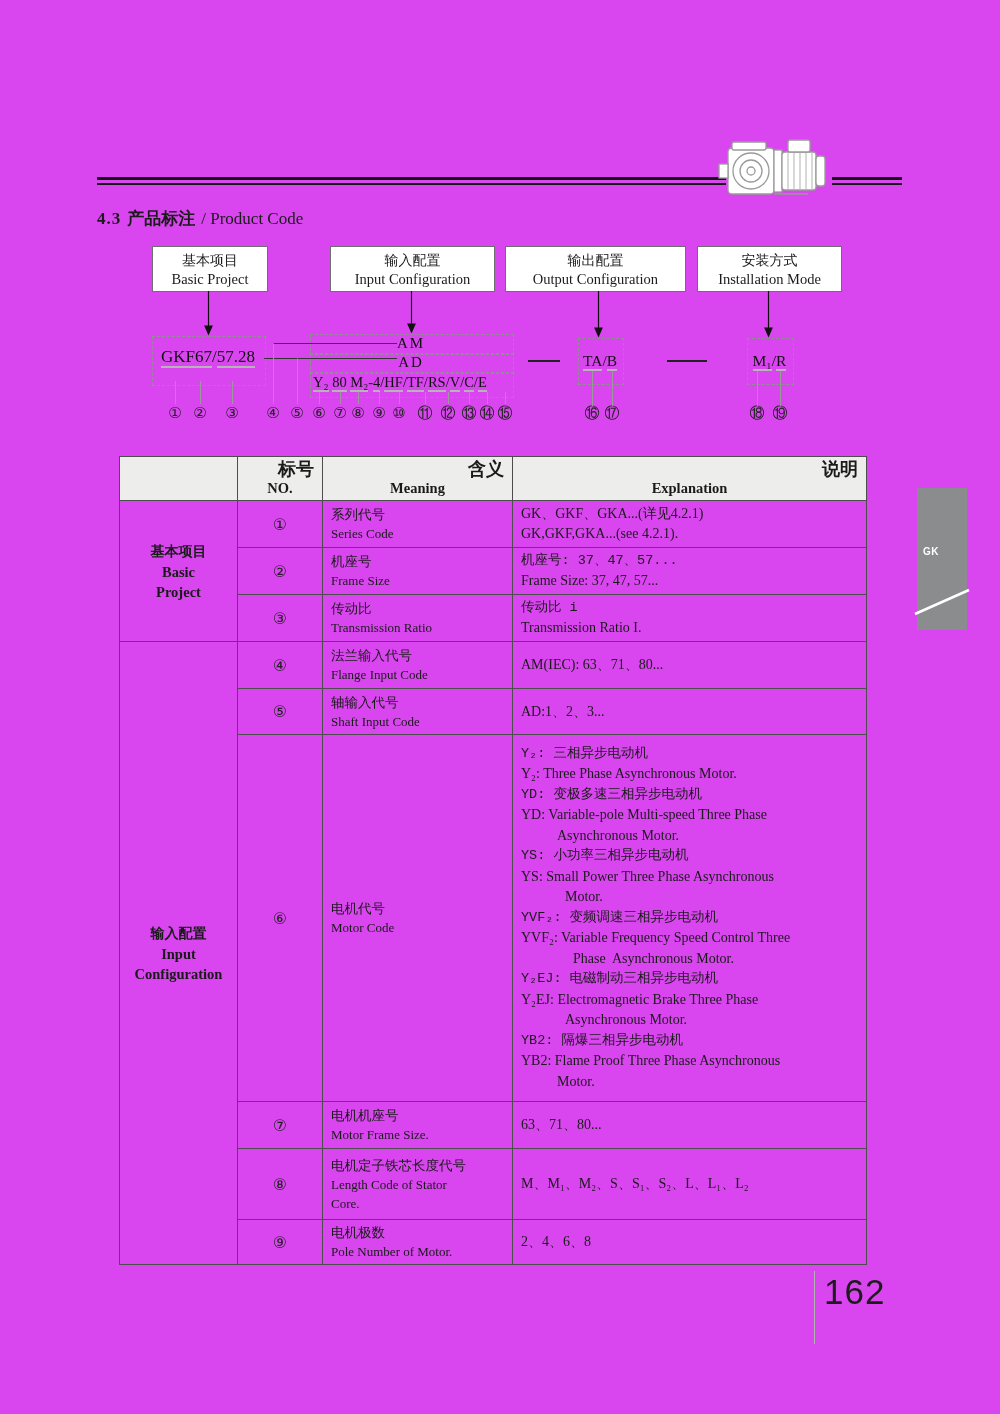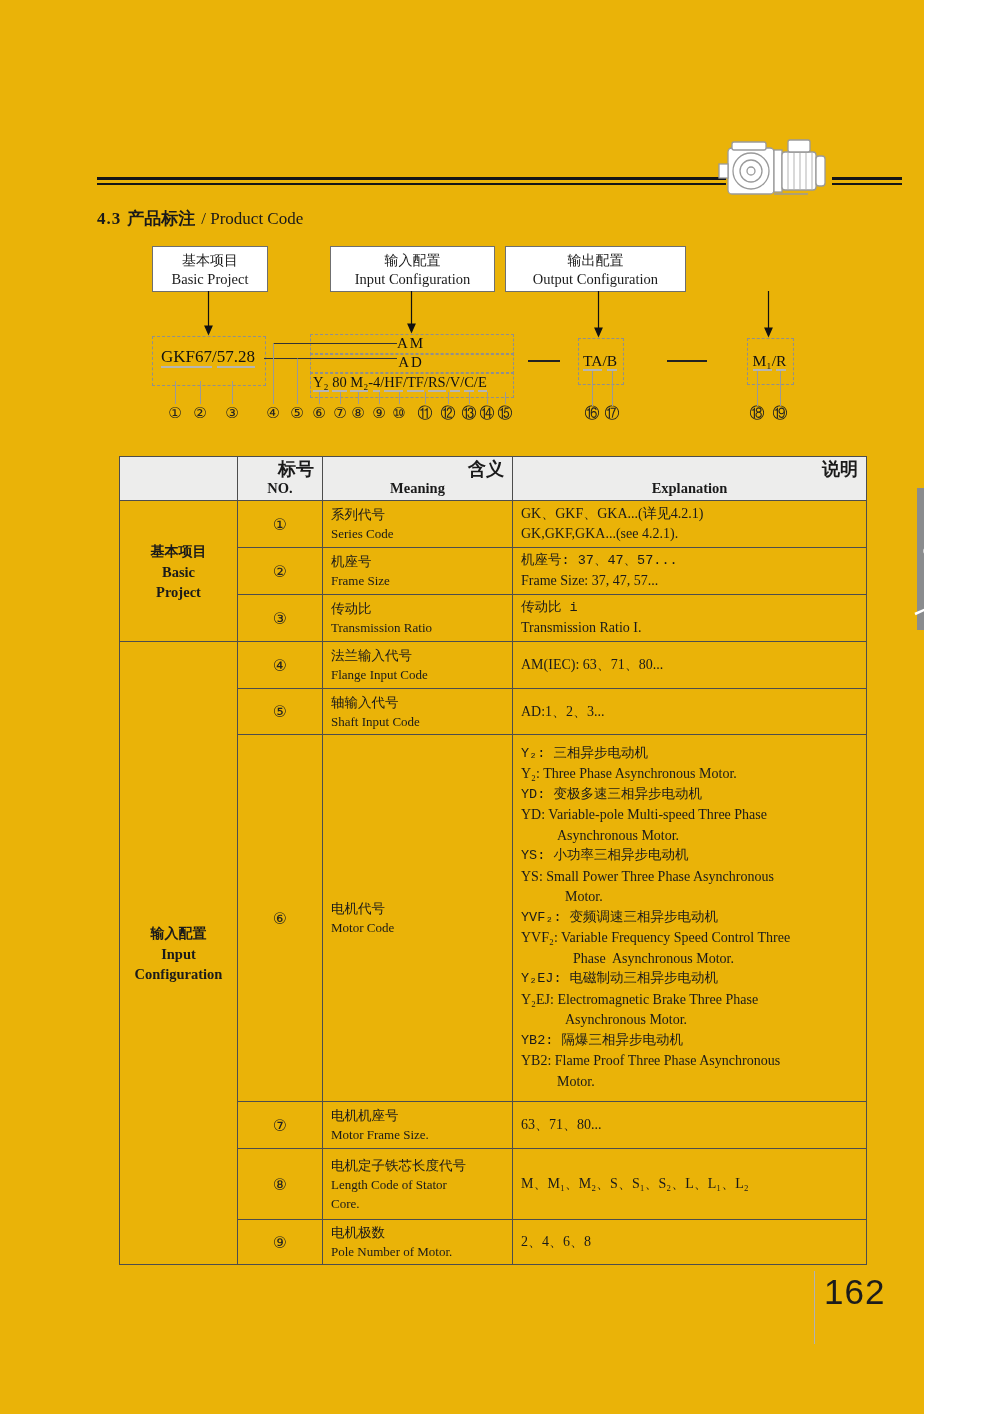--- a/index.html
+++ b/index.html
@@ -1,16 +1,16 @@
 <!DOCTYPE html>
 <html><head>
 <meta charset="utf-8">
 <style>
   html,body{margin:0;padding:0;background:#fff;}
-  .page{position:relative;width:924px;height:1414px;background:#eab308;overflow:hidden;
+  .page{position:relative;width:1000px;height:1414px;background:#d946ef;overflow:hidden;
         font-family:"Liberation Serif","DejaVu Serif",serif;color:#1a1a1a;}
   .abs{position:absolute;}
   
   .rule{position:absolute;background:#161616;}
   
   .title{position:absolute;left:97px;top:207px;font-size:17px;white-space:nowrap;}
   .title .num{font-family:"Liberation Serif",serif;font-weight:bold;letter-spacing:1px;}
   .title .zh{font-family:"Liberation Sans","DejaVu Sans",sans-serif;font-weight:bold;margin-left:6px;}
   .title .en{font-family:"Liberation Serif",serif;margin-left:6px;}
   
@@ -89,20 +89,24 @@
     <div class="fzh">基本项目</div>
     <div class="fen">Basic Project</div>
   </div>
   <div class="fb" style="left:330px;width:163px;">
     <div class="fzh">输入配置</div>
     <div class="fen">Input Configuration</div>
   </div>
   <div class="fb" style="left:505px;width:179px;">
     <div class="fzh">输出配置</div>
     <div class="fen">Output Configuration</div>
+  </div>
+  <div class="fb" style="left:697px;width:143px;">
+    <div class="fzh">安装方式</div>
+    <div class="fen">Installation Mode</div>
   </div>
 
   <div class="db" style="left:152px;top:336px;width:112px;height:48px;"></div>
   <div class="db" style="left:310px;top:334px;width:202px;height:19px;"></div>
   <div class="db" style="left:310px;top:353px;width:202px;height:19px;"></div>
   <div class="db" style="left:310px;top:372px;width:202px;height:24px;"></div>
   <div class="db" style="left:578px;top:338px;width:44px;height:45px;"></div>
   <div class="db" style="left:747px;top:338px;width:45px;height:45px;"></div>
 
   <div class="code-text center" style="left:152px;top:347px;width:112px;font-size:17px;">

